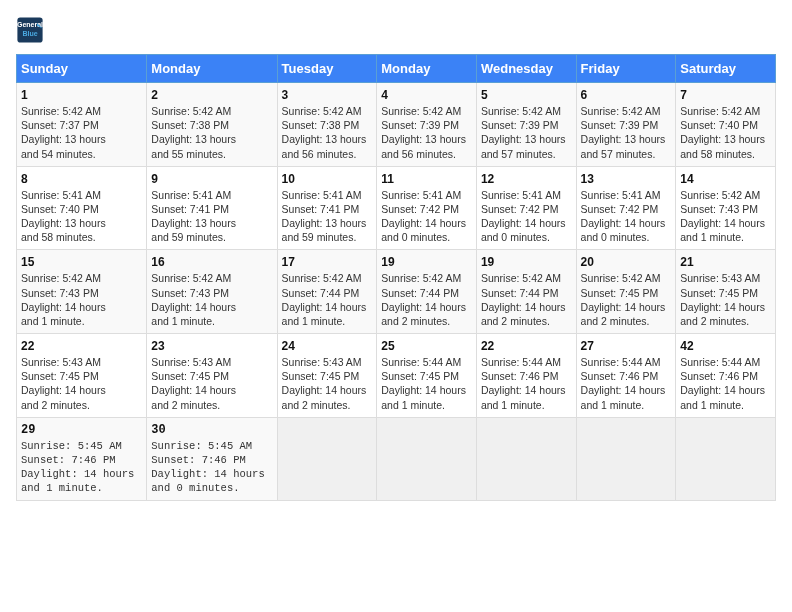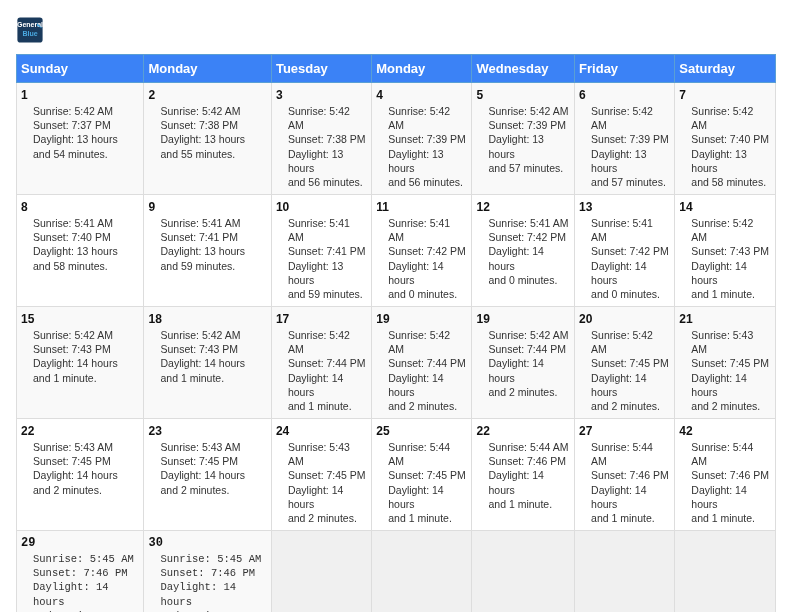--- a/index.html
+++ b/index.html
@@ -70,21 +70,20 @@
       font-weight: bold;
       font-size: 12px;
       color: #111;
       display: block;
       margin-bottom: 2px;
     }
     .day-info {
       color: #333;
       font-size: 10.5px;
       line-height: 1.35;
-      margin-left: 12px;
     }
     .empty-cell {
       background: #f0f0f0 !important;
     }
     .last-row td {
       height: 65px;
       font-family: Liberation Mono, monospace;
     }
   </style>
 </head>
@@ -181,21 +180,21 @@
           <span class="day-number">14</span>
           <div class="day-info">Sunrise: 5:42 AM<br>Sunset: 7:43 PM<br>Daylight: 14 hours<br>and 1 minute.</div>
         </td>
       </tr>
       <tr>
         <td>
           <span class="day-number">15</span>
           <div class="day-info">Sunrise: 5:42 AM<br>Sunset: 7:43 PM<br>Daylight: 14 hours<br>and 1 minute.</div>
         </td>
         <td>
-          <span class="day-number">18</span>
+          <span class="day-number">16</span>
           <div class="day-info">Sunrise: 5:42 AM<br>Sunset: 7:43 PM<br>Daylight: 14 hours<br>and 1 minute.</div>
         </td>
         <td>
           <span class="day-number">17</span>
           <div class="day-info">Sunrise: 5:42 AM<br>Sunset: 7:44 PM<br>Daylight: 14 hours<br>and 1 minute.</div>
         </td>
         <td>
           <span class="day-number">19</span>
           <div class="day-info">Sunrise: 5:42 AM<br>Sunset: 7:44 PM<br>Daylight: 14 hours<br>and 2 minutes.</div>
         </td>

